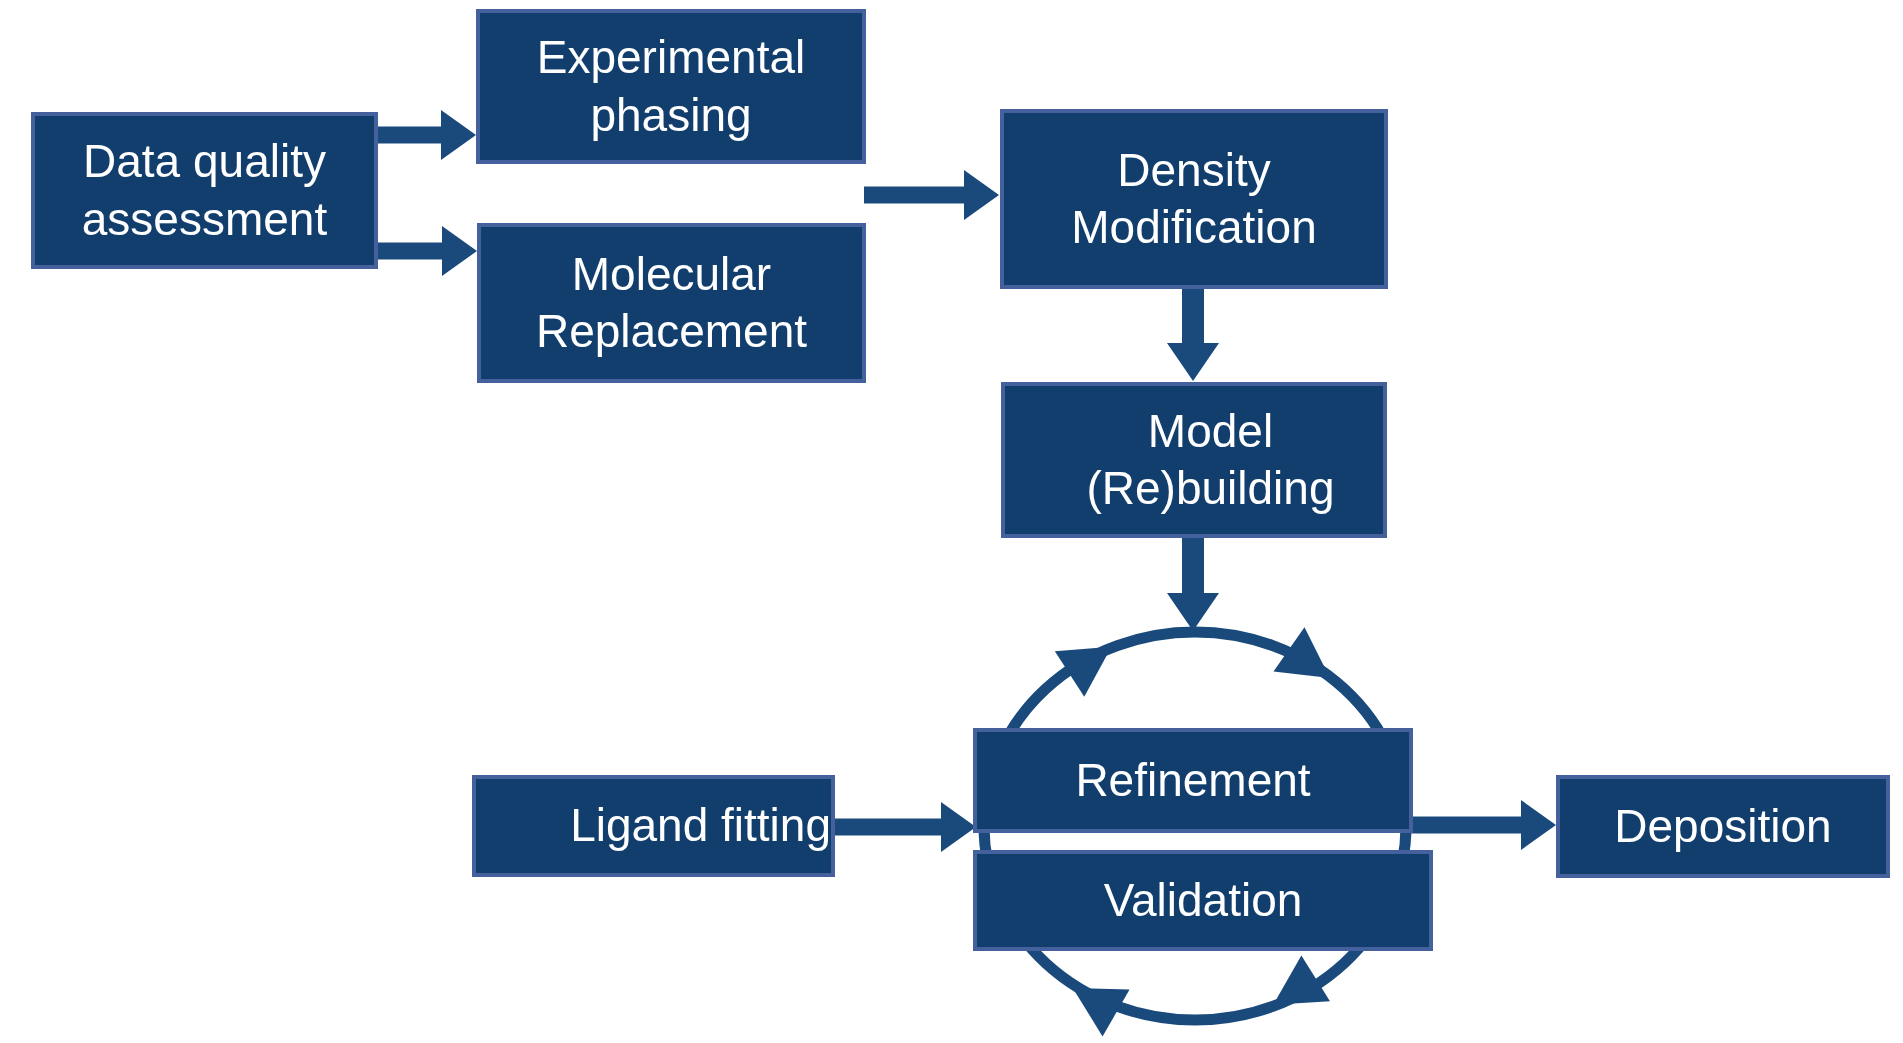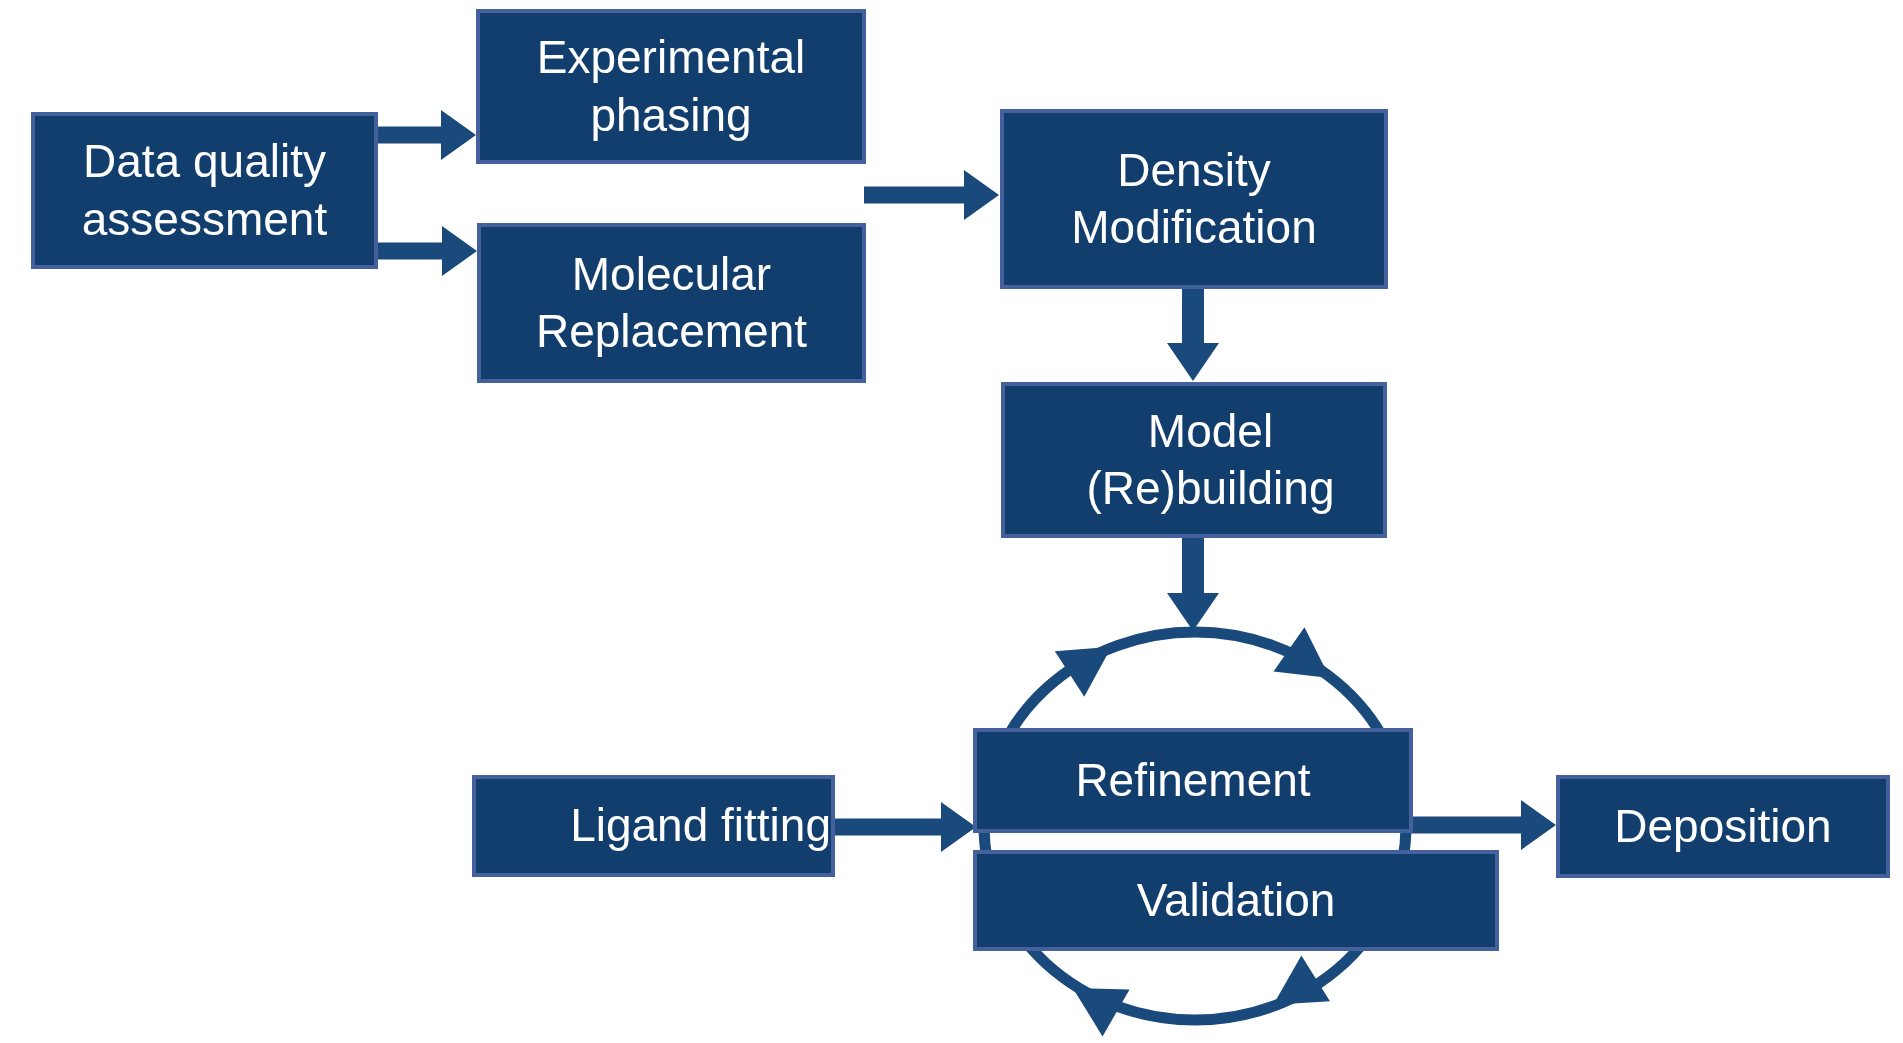--- a/index.html
+++ b/index.html
@@ -44,21 +44,21 @@
     font-size: 46px;
     line-height: 1.24;
     white-space: pre-line;
   }
   .box-dqa    { left: 15px;   top: 112px; width: 347px; height: 157px; margin-left: 16px; }
   .box-ep     { left: 476px;  top: 9px;   width: 390px; height: 155px; }
   .box-mr     { left: 477px;  top: 223px; width: 389px; height: 160px; }
   .box-dm     { left: 1000px; top: 109px; width: 388px; height: 180px; }
   .box-model  { left: 1001px; top: 382px; width: 386px; height: 156px; padding-left: 33px; }
   .box-refine { left: 973px;  top: 693px; width: 440px; height: 105px; margin-top: 35px; }
-  .box-valid  { left: 973px;  top: 850px; width: 526px; height: 101px; }
+  .box-valid  { left: 973px;  top: 850px; width: 460px; height: 101px; }
   .box-ligand { left: 472px;  top: 775px; width: 363px; height: 102px; justify-content: flex-end; }
   .box-depo   { left: 1556px; top: 775px; width: 334px; height: 103px; }
 </style>
 </head>
 <body>
 
 <div id="canvas">
 
   <svg id="connector-layer" width="1903" height="1043" viewBox="0 0 1903 1043">
 

